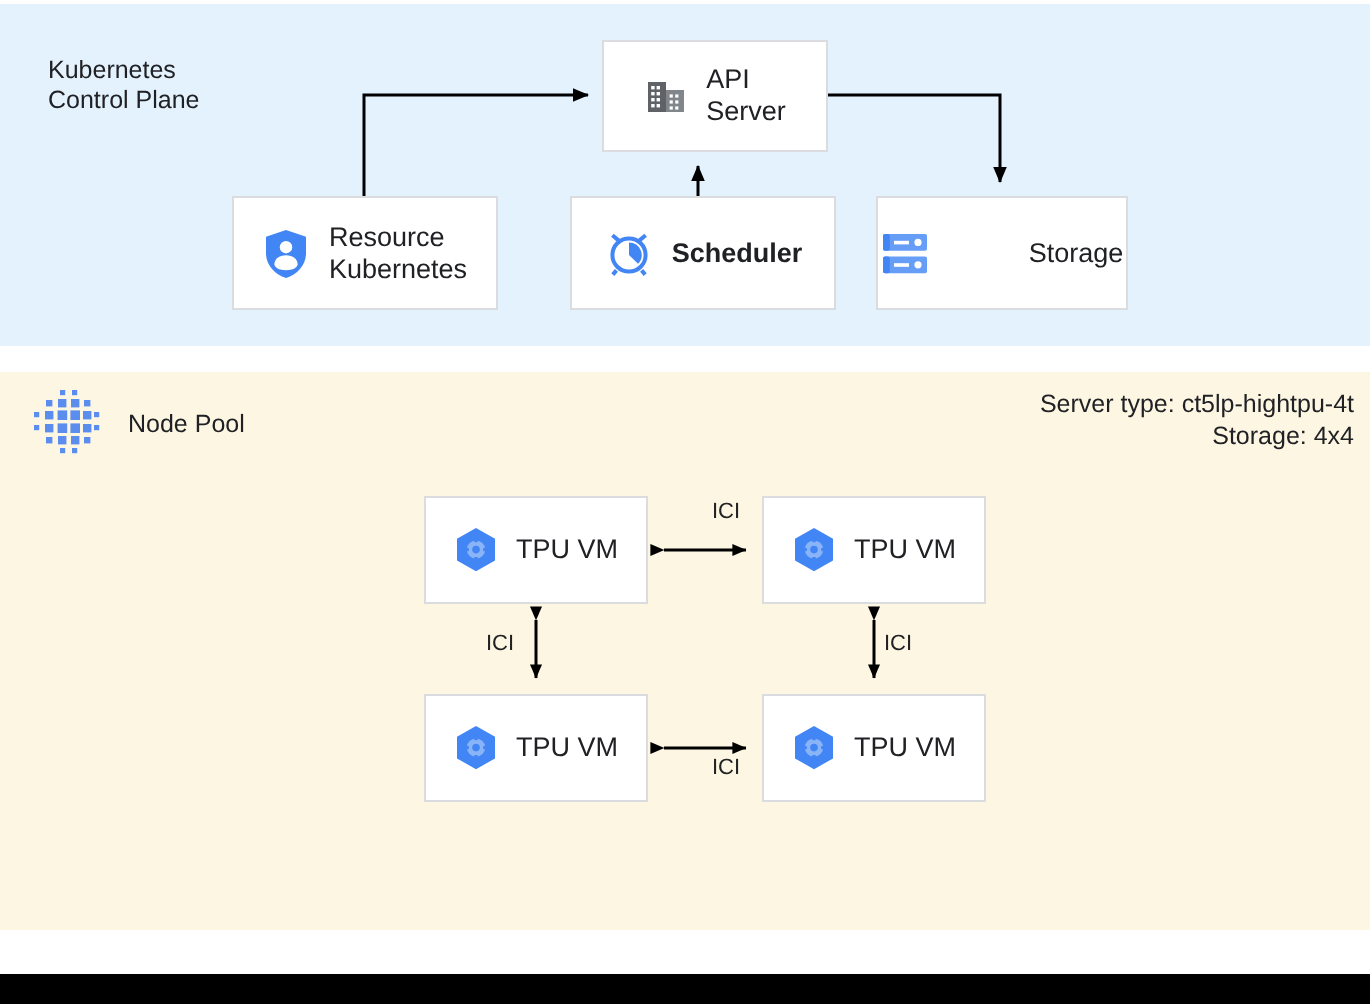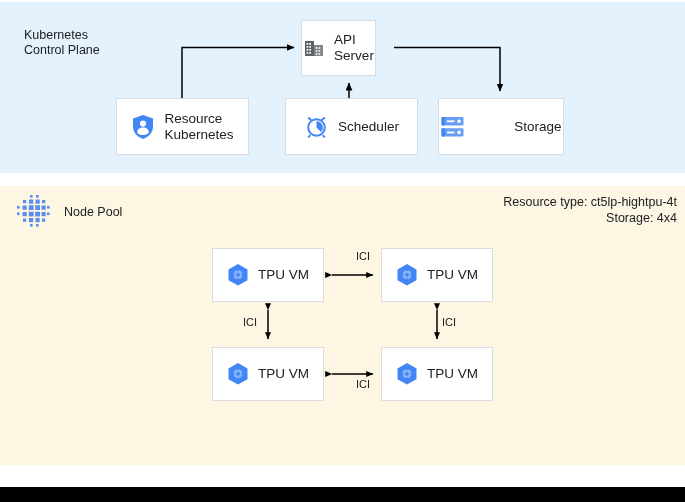--- a/index.html
+++ b/index.html
@@ -31,24 +31,24 @@
 
   
   .node{
     position:absolute;background:#ffffff;border:1px solid #dadce0;
     display:flex;align-items:center;justify-content:center;
     box-sizing:border-box;
   }
   .node .ico{flex:0 0 auto;display:block;margin-right:9px;}
   .node .lbl{font-size:13.5px;line-height:16px;color:#202124;white-space:pre-line;}
 
-  #box-api-server{left:301px;top:20px;width:75px;height:56px;}
+  #box-api-server{left:301px;top:20px;width:113px;height:56px;}
   #box-api-server .lbl{text-align:left;}
   #box-resource-controllers{left:116px;top:98px;width:133px;height:57px;}
-  #box-scheduler{left:285px;top:98px;width:133px;height:57px;}
+  #box-scheduler{left:285px;top:98px;width:133px;height:57px;font-weight:bold;}
   #box-storage{left:438px;top:98px;width:126px;height:57px;gap:40px;}
 
   #box-tpu-vm-1{left:212px;top:248px;width:112px;height:54px;}
   #box-tpu-vm-2{left:381px;top:248px;width:112px;height:54px;}
   #box-tpu-vm-3{left:212px;top:347px;width:112px;height:54px;}
   #box-tpu-vm-4{left:381px;top:347px;width:112px;height:54px;}
 
   
   #connectors{position:absolute;left:0;top:0;width:685px;height:502px;overflow:visible;}
   .ici-label{
@@ -96,21 +96,21 @@
       <rect x="21.5" y="25" width="4.2" height="4.2"></rect>
       <rect x="28" y="25.5" width="3.2" height="3.2"></rect>
       <rect x="16" y="31" width="2.6" height="2.6"></rect>
       <rect x="22" y="31" width="2.6" height="2.6"></rect>
     </g>
   </svg>
 
   <div class="band-title" id="node-pool-title">Node Pool</div>
 
   <div class="meta">
-    <div>Resource type: ct5lp-hightpu-4t</div>
+    <div>Server type: ct5lp-hightpu-4t</div>
     <div>Storage: 4x4</div>
   </div>
 
   <svg id="connectors">
     <defs>
       <marker id="ah" markerWidth="9" markerHeight="9" refX="7.5" refY="3.4" orient="auto" markerUnits="userSpaceOnUse">
         <path d="M0,0 L8,3.4 L0,6.8 z" fill="#000000"></path>
       </marker>
       <marker id="ahs" markerWidth="8" markerHeight="8" refX="6.8" refY="3" orient="auto" markerUnits="userSpaceOnUse">
         <path d="M0,0 L7,3 L0,6 z" fill="#000000"></path>

